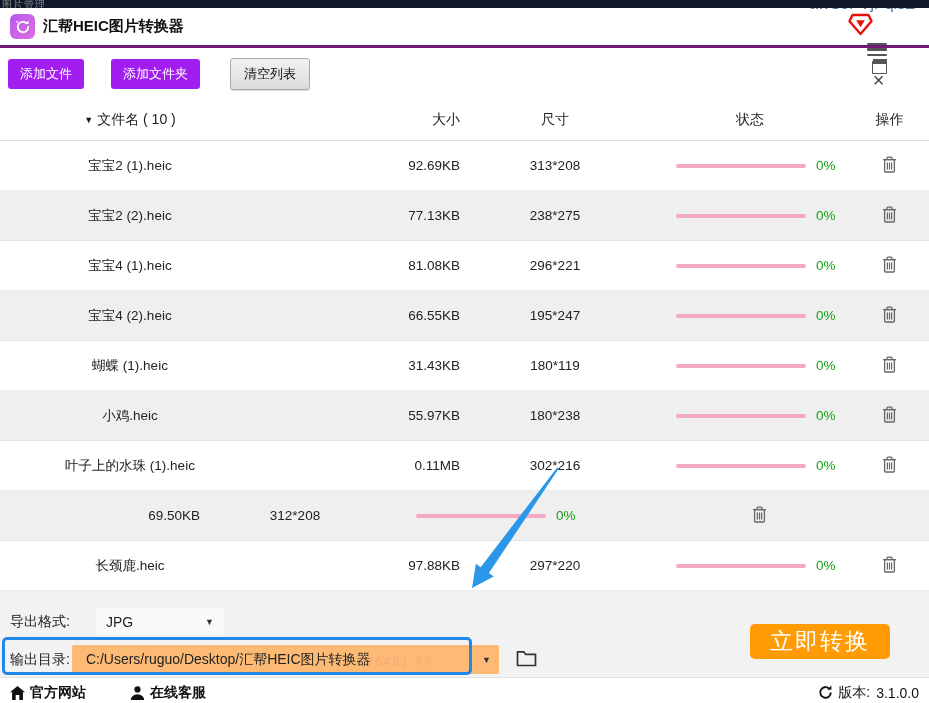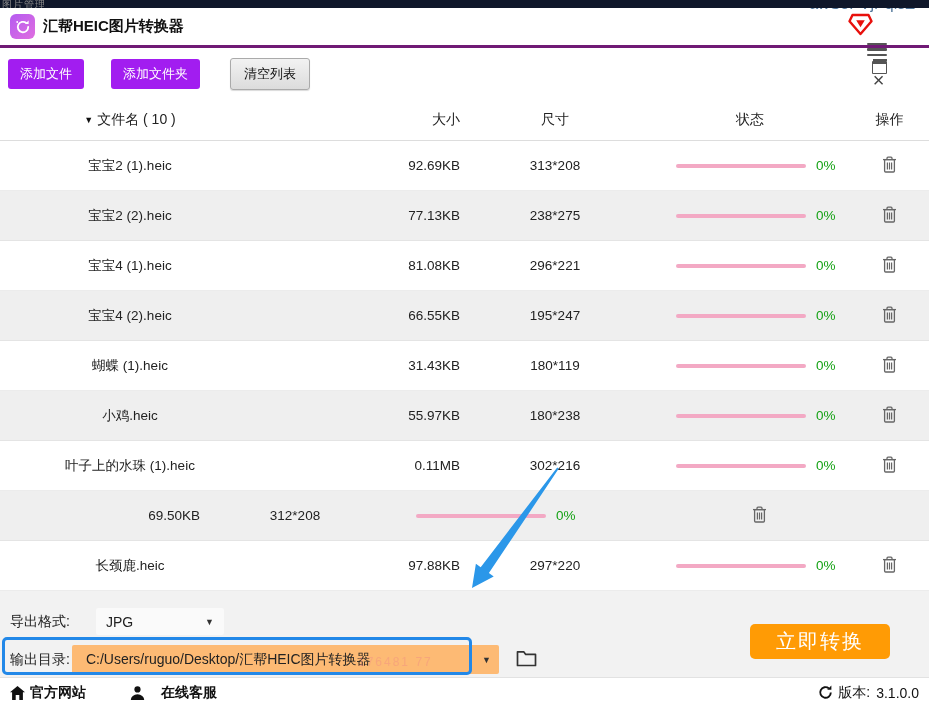--- a/index.html
+++ b/index.html
@@ -62,31 +62,31 @@
   .fmt-select { width:128px; height:27px; background:#fafafa; border-radius:2px;
     display:flex; align-items:center; margin-left:26px; padding:0 10px; cursor:pointer;
     justify-content:space-between; font-size:14px; }
   .dir-row { position:absolute; left:10px; top:54px; display:flex; align-items:center; }
   .dir-input { width:427px; height:29px; background:#fdba74; border-radius:2px; margin-left:2px;
     display:flex; align-items:center; padding:0 8px 0 14px; font-size:14px;
     justify-content:space-between; }
   .dd-arrow { font-size:9px; color:#333; }
   .folder-btn { background:none; border:none; margin-left:17px; cursor:pointer; padding:0; }
   .convert-btn { position:absolute; left:750px; top:33px; width:140px; height:35px;
-    background:#ff9b05; border:none; border-radius:5px; color:#fff; font-size:20px;
+    background:#ff9b05; border:none; border-radius:5px; color:#fff; font-size:23px;
     letter-spacing:2px; cursor:pointer; font-family:inherit; }
   .watermark { position:absolute; left:358px; top:64px; font-size:12px;
     color:rgba(235,120,140,.30); letter-spacing:2px; pointer-events:none; }
 
   
   .footer { height:30px; background:#fff; border-top:1px solid #e2e2e2;
     display:flex; align-items:center; padding:0 10px; font-size:14px; }
   .footer-link { display:flex; align-items:center; font-weight:bold; color:#111; cursor:pointer; }
   .footer-link svg { margin-right:5px; }
-  .footer-link + .footer-link { margin-left:44px;gap:11px; }
+  .footer-link + .footer-link { margin-left:44px; }
   .version { margin-left:auto; display:flex; align-items:center; color:#111; }
   .version svg { margin-right:5px; }
 
   
   .anno-rect { position:absolute; left:2px; top:637px; width:470px; height:38px;
     border:3px solid #2288e8; border-radius:5px; pointer-events:none; z-index:5; }
   .anno-arrow { position:absolute; left:0; top:0; width:929px; height:703px;
     pointer-events:none; z-index:6; }
 </style>
 </head>

